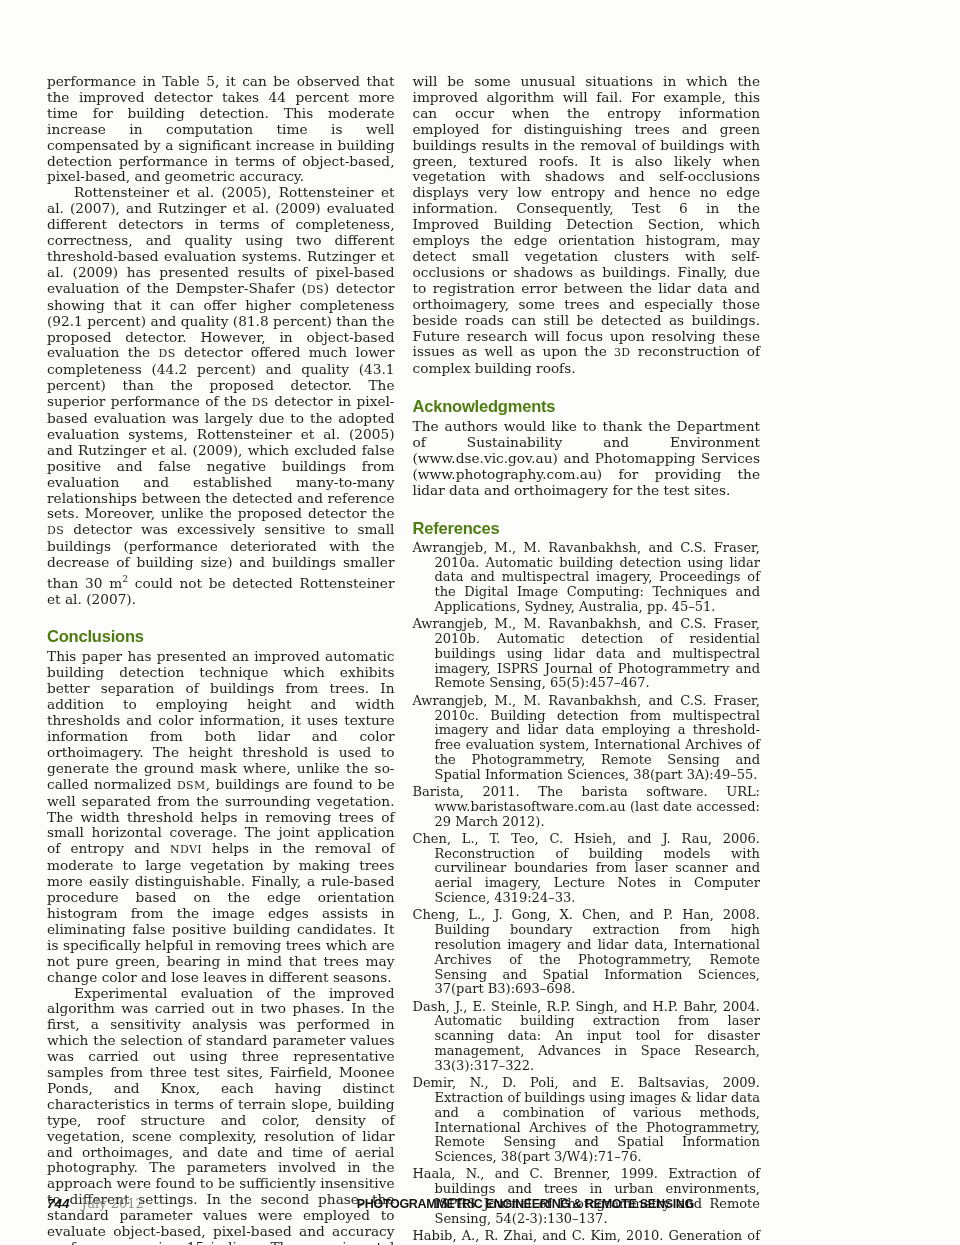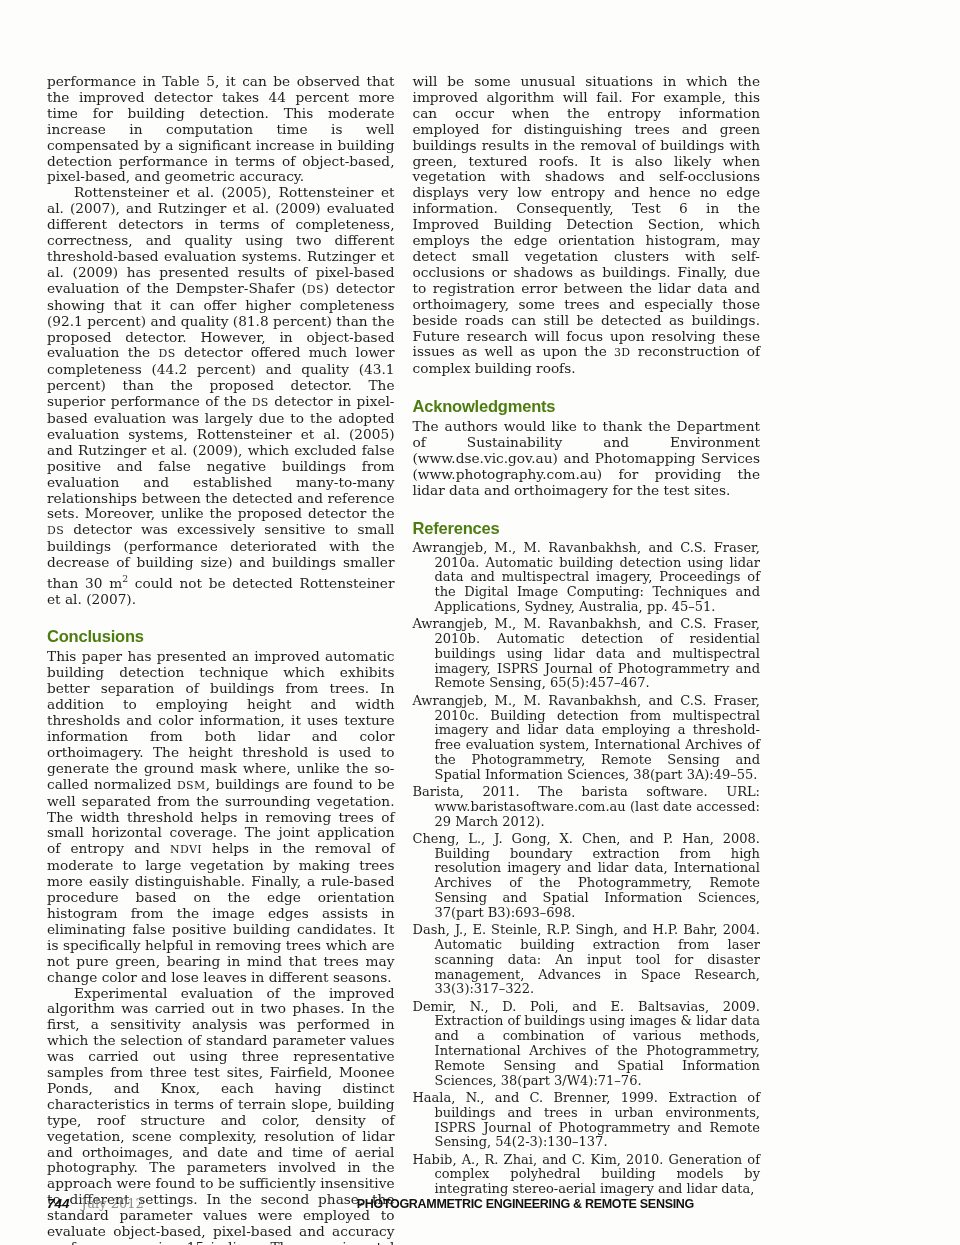--- a/index.html
+++ b/index.html
@@ -110,20 +110,21 @@
       <h2 class="section-heading">Acknowledgments</h2>
       <div class="body-text">
           <p class=""><span>The authors would like to thank the Department of Sustainability and Environment (</span><span class="i">www.dse.vic.gov.au</span><span>) and Photomapping Services (</span><span class="i">www.photography.com.au</span><span>) for providing the lidar data and orthoimagery for the test sites.</span></p>
         </div>
       <h2 class="section-heading">References</h2>
       <div class="refs">
           <p class="ref"><span>Awrangjeb, M., M. Ravanbakhsh, and C.S. Fraser, 2010a. Automatic building detection using lidar data and multispectral imagery, </span><span class="i">Proceedings of the Digital Image Computing: Techniques and Applications</span><span>, Sydney, Australia, pp. 45–51.</span></p>
           <p class="ref"><span>Awrangjeb, M., M. Ravanbakhsh, and C.S. Fraser, 2010b. Automatic detection of residential buildings using lidar data and multispectral imagery, </span><span class="i">ISPRS Journal of Photogrammetry and Remote Sensing</span><span>, 65(5):457–467.</span></p>
           <p class="ref"><span>Awrangjeb, M., M. Ravanbakhsh, and C.S. Fraser, 2010c. Building detection from multispectral imagery and lidar data employing a threshold-free evaluation system, </span><span class="i">International Archives of the Photogrammetry, Remote Sensing and Spatial Information Sciences</span><span>, 38(part 3A):49–55.</span></p>
           <p class="ref"><span>Barista, 2011. The barista software. URL: </span><span class="i">www.baristasoftware.com.au</span><span> (last date accessed: 29 March 2012).</span></p>
+          <p class="ref"><span>Chen, L., T. Teo, C. Hsieh, and J. Rau, 2006. Reconstruction of building models with curvilinear boundaries from laser scanner and aerial imagery, </span><span class="i">Lecture Notes in Computer Science</span><span>, 4319:24–33.</span></p>
           <p class="ref"><span>Cheng, L., J. Gong, X. Chen, and P. Han, 2008. Building boundary extraction from high resolution imagery and lidar data, </span><span class="i">International Archives of the Photogrammetry, Remote Sensing and Spatial Information Sciences</span><span>, 37(part B3):693–698.</span></p>
           <p class="ref"><span>Dash, J., E. Steinle, R.P. Singh, and H.P. Bahr, 2004. Automatic building extraction from laser scanning data: An input tool for disaster management, </span><span class="i">Advances in Space Research</span><span>, 33(3):317–322.</span></p>
           <p class="ref"><span>Demir, N., D. Poli, and E. Baltsavias, 2009. Extraction of buildings using images &amp; lidar data and a combination of various methods, </span><span class="i">International Archives of the Photogrammetry, Remote Sensing and Spatial Information Sciences</span><span>, 38(part 3/W4):71–76.</span></p>
           <p class="ref"><span>Haala, N., and C. Brenner, 1999. Extraction of buildings and trees in urban environments, </span><span class="i">ISPRS Journal of Photogrammetry and Remote Sensing</span><span>, 54(2-3):130–137.</span></p>
           <p class="ref"><span>Habib, A., R. Zhai, and C. Kim, 2010. Generation of complex polyhedral building models by integrating stereo-aerial imagery and lidar data, </span></p>
         </div>
     </div>
 
   </div>
 

